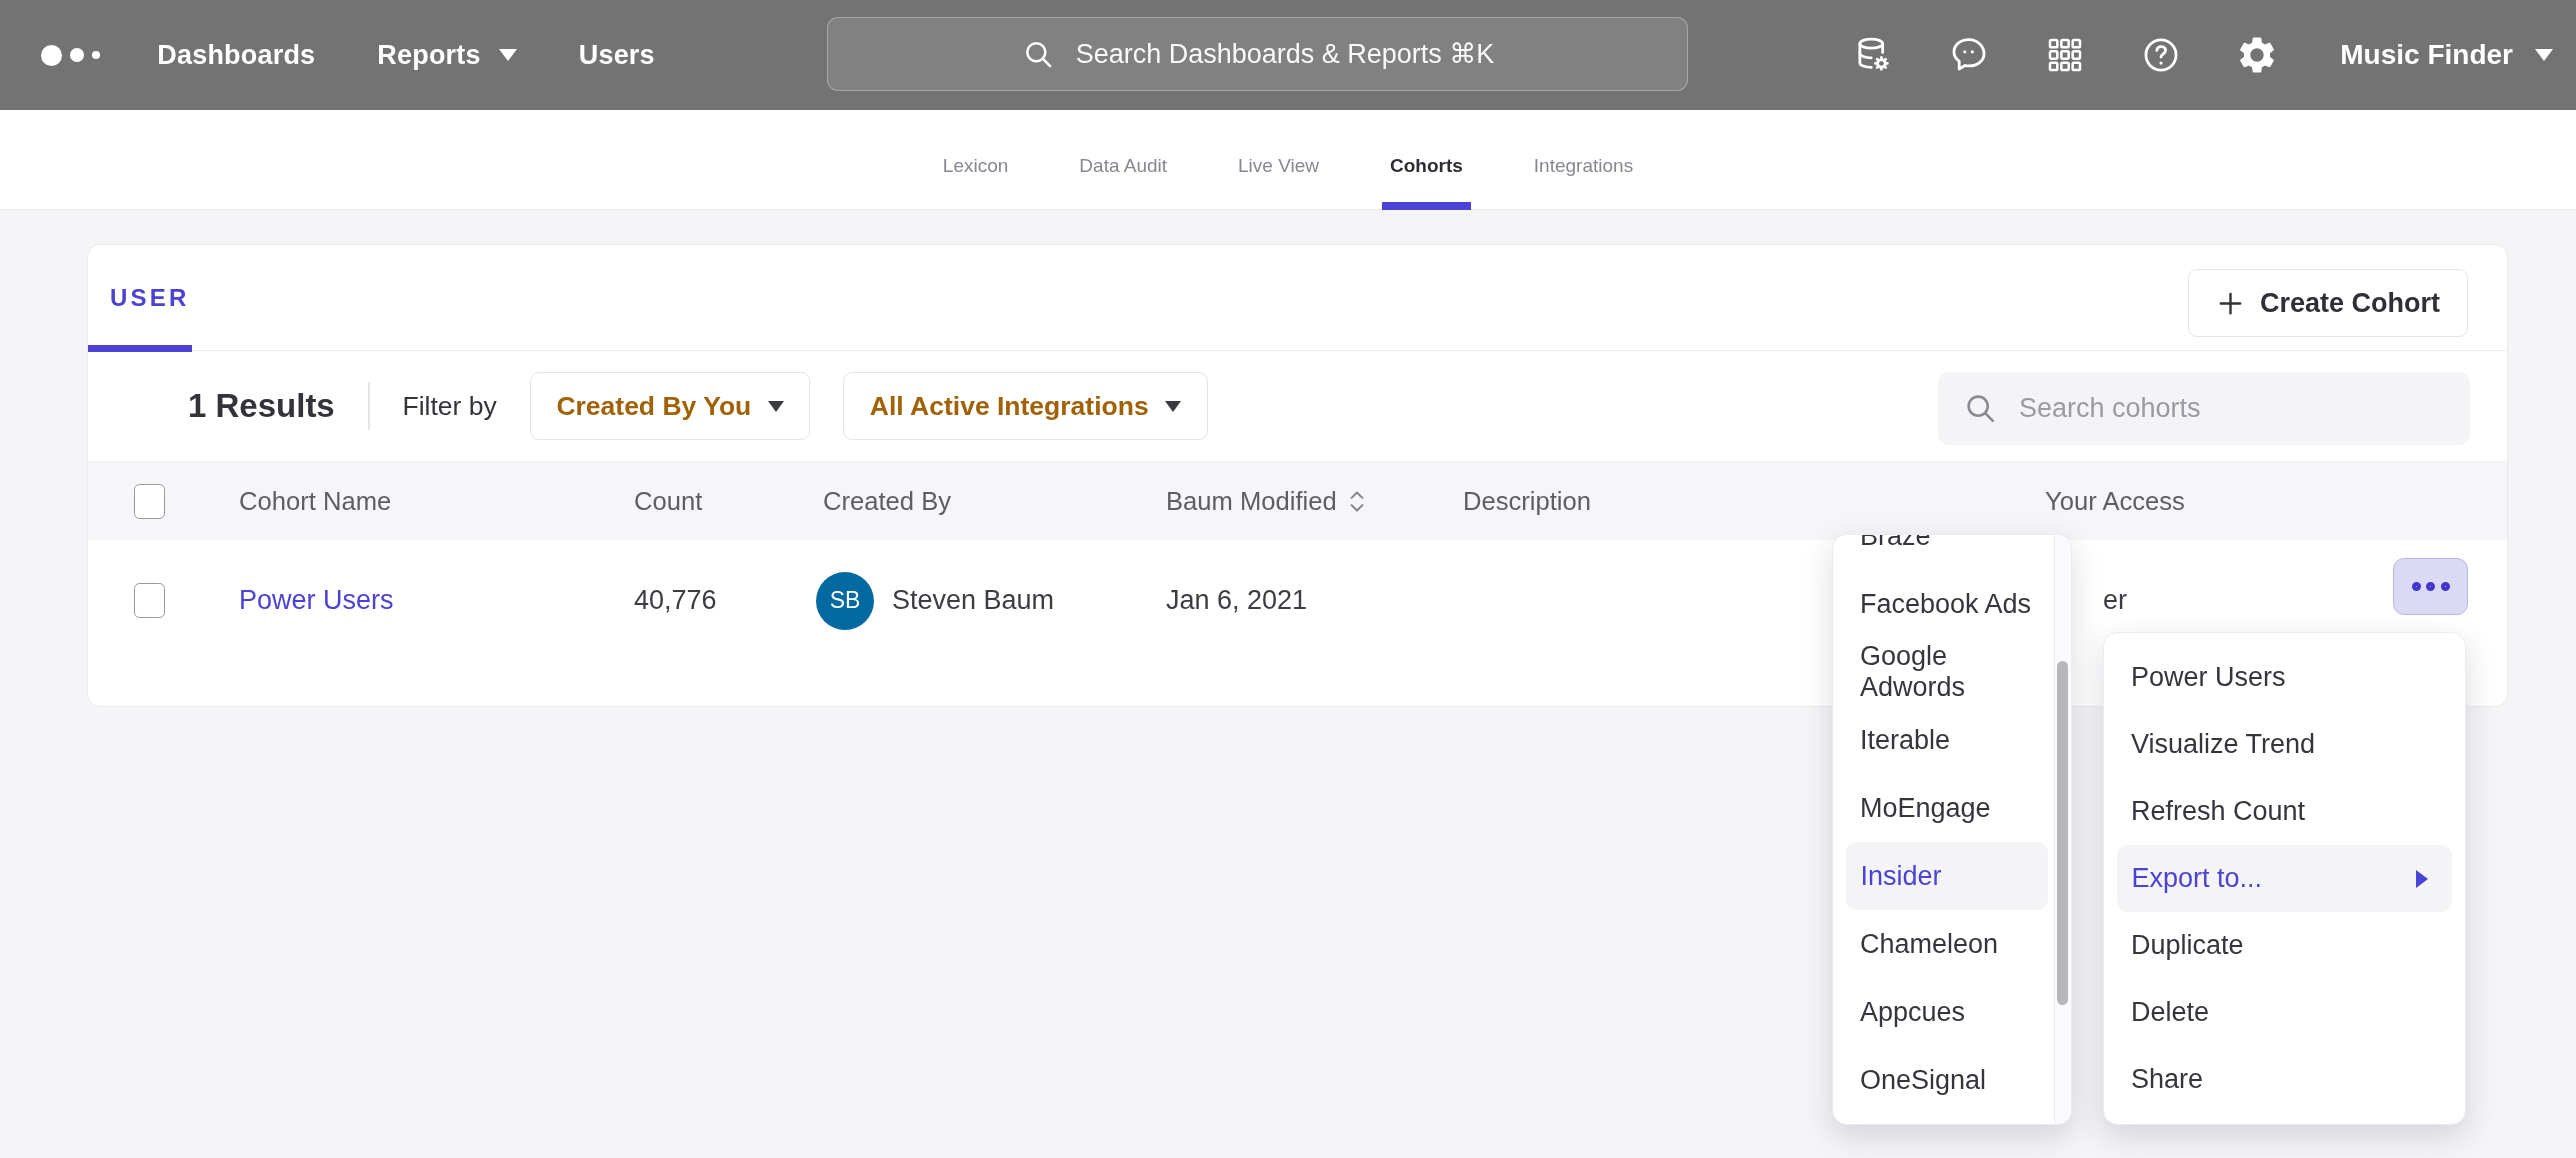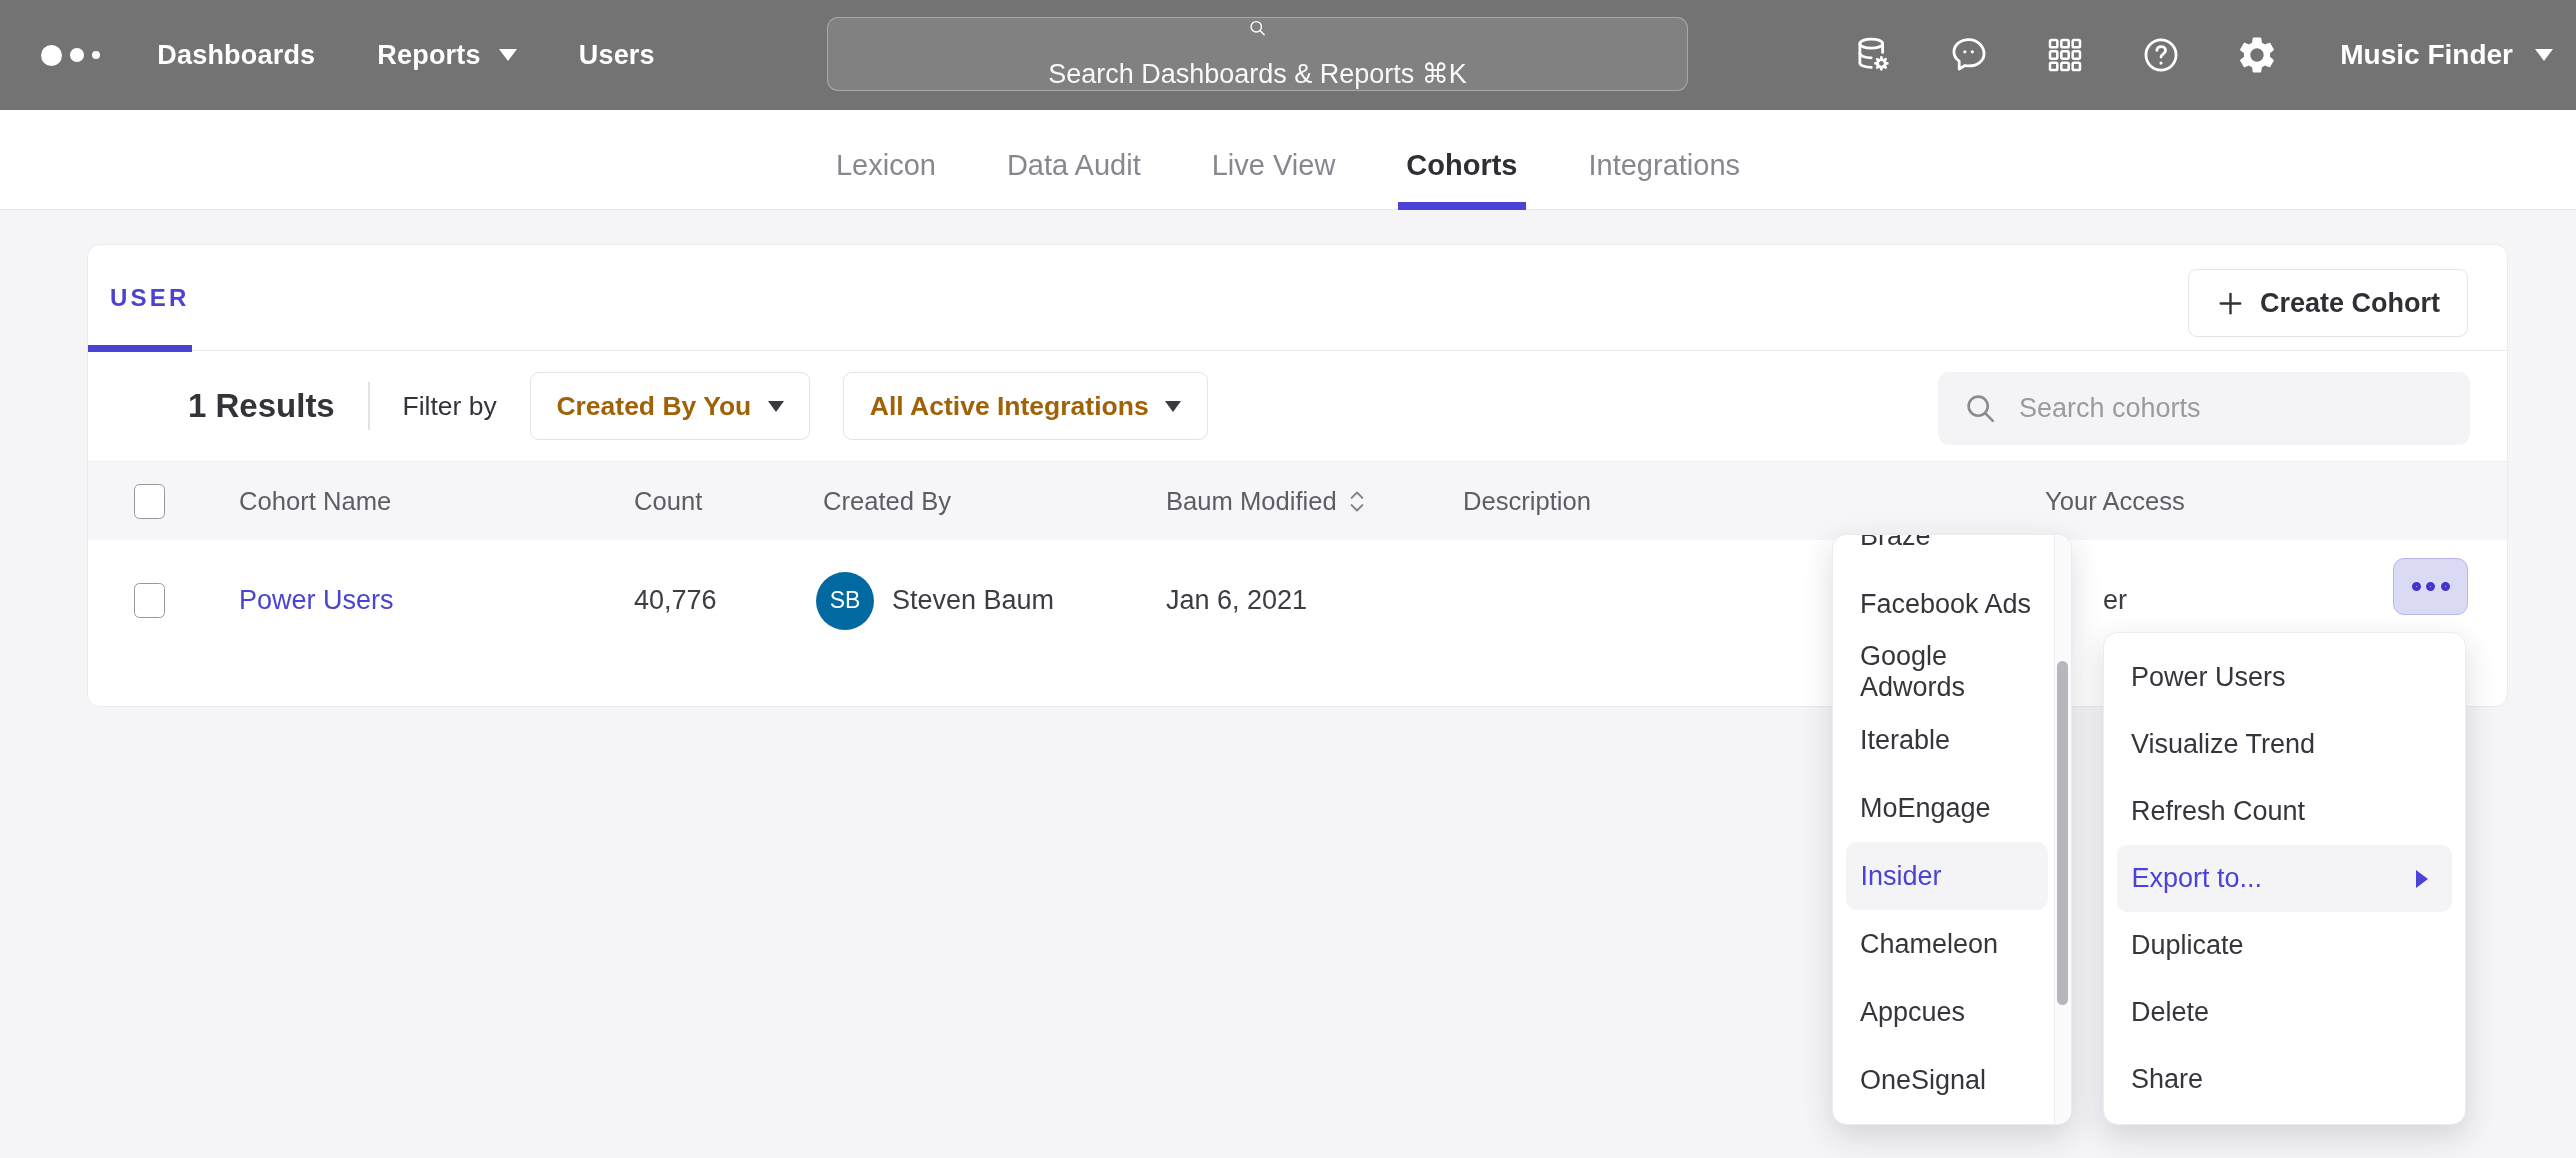--- a/index.html
+++ b/index.html
@@ -22,35 +22,34 @@
   .logo .d2 { width:13.7px; height:13.7px; border-radius:50%; background:#fff; }
   .logo .d3 { width:8.2px;  height:8.2px;  border-radius:50%; background:#fff; }
   .nav-items { display:flex; align-items:center; gap:62px; margin-left:57px; }
   .nav-item { color:#fff; font-size:27px; font-weight:600; letter-spacing:0.2px; cursor:pointer; display:flex; align-items:center; gap:18px; }
   .caret { width:0; height:0; border-left:9px solid transparent; border-right:9px solid transparent; border-top:12px solid #fff; display:inline-block; }
   .nav-search {
     position:absolute; left:827px; top:17.4px; width:861px; height:74px;
     background:rgba(255,255,255,0.10); border:1.8px solid rgba(255,255,255,0.30);
     border-radius:11px; display:flex; align-items:center; justify-content:center; gap:20px;
     cursor:text;
-    flex-direction:column;
   }
   .nav-search span { color:rgba(255,255,255,0.95); font-size:27px; font-weight:400; }
   .nav-right { position:absolute; right:23px; top:0; height:110px; display:flex; align-items:center; gap:52px; }
   .nav-icon-btn { width:44px; height:44px; display:flex; align-items:center; justify-content:center; cursor:pointer; }
   .project-switcher { display:flex; align-items:center; gap:22px; cursor:pointer; margin-left:9px; }
   .project-switcher .pname { color:#fff; font-size:28px; font-weight:700; }
 
   
   .tabbar {
     position:absolute; left:0; top:110px; width:2576px; height:100px; background:#fff;
     border-bottom:0.9px solid #e9e9ec;
     display:flex; justify-content:center; align-items:center; gap:71px; padding-top:12.8px; z-index:4;
   }
-  .tab { position:relative; height:88px; display:flex; align-items:center; font-size:29px; color:#87878f; cursor:pointer; }
+  .tab { position:relative; height:88px; display:flex; align-items:center; font-size:19px; color:#87878f; cursor:pointer; }
   .tab.active { color:#2e2e34; font-weight:700; }
   .tab.active::after { content:""; position:absolute; left:-8.2px; right:-8.2px; bottom:0; height:8.2px; background:#4b42d6; }
 
   
   .card {
     position:absolute; left:87px; top:244px; width:2421px; height:463px;
     background:#fff; border:0.9px solid #ebebee; border-radius:12.8px;
   }
   .type-tabs { position:relative; height:106px; border-bottom:1.8px solid #ededf1; }
   .user-tab { position:absolute; left:22px; top:39px; font-size:24px; font-weight:700; letter-spacing:3.2px; color:#4b42d1; cursor:pointer; }

